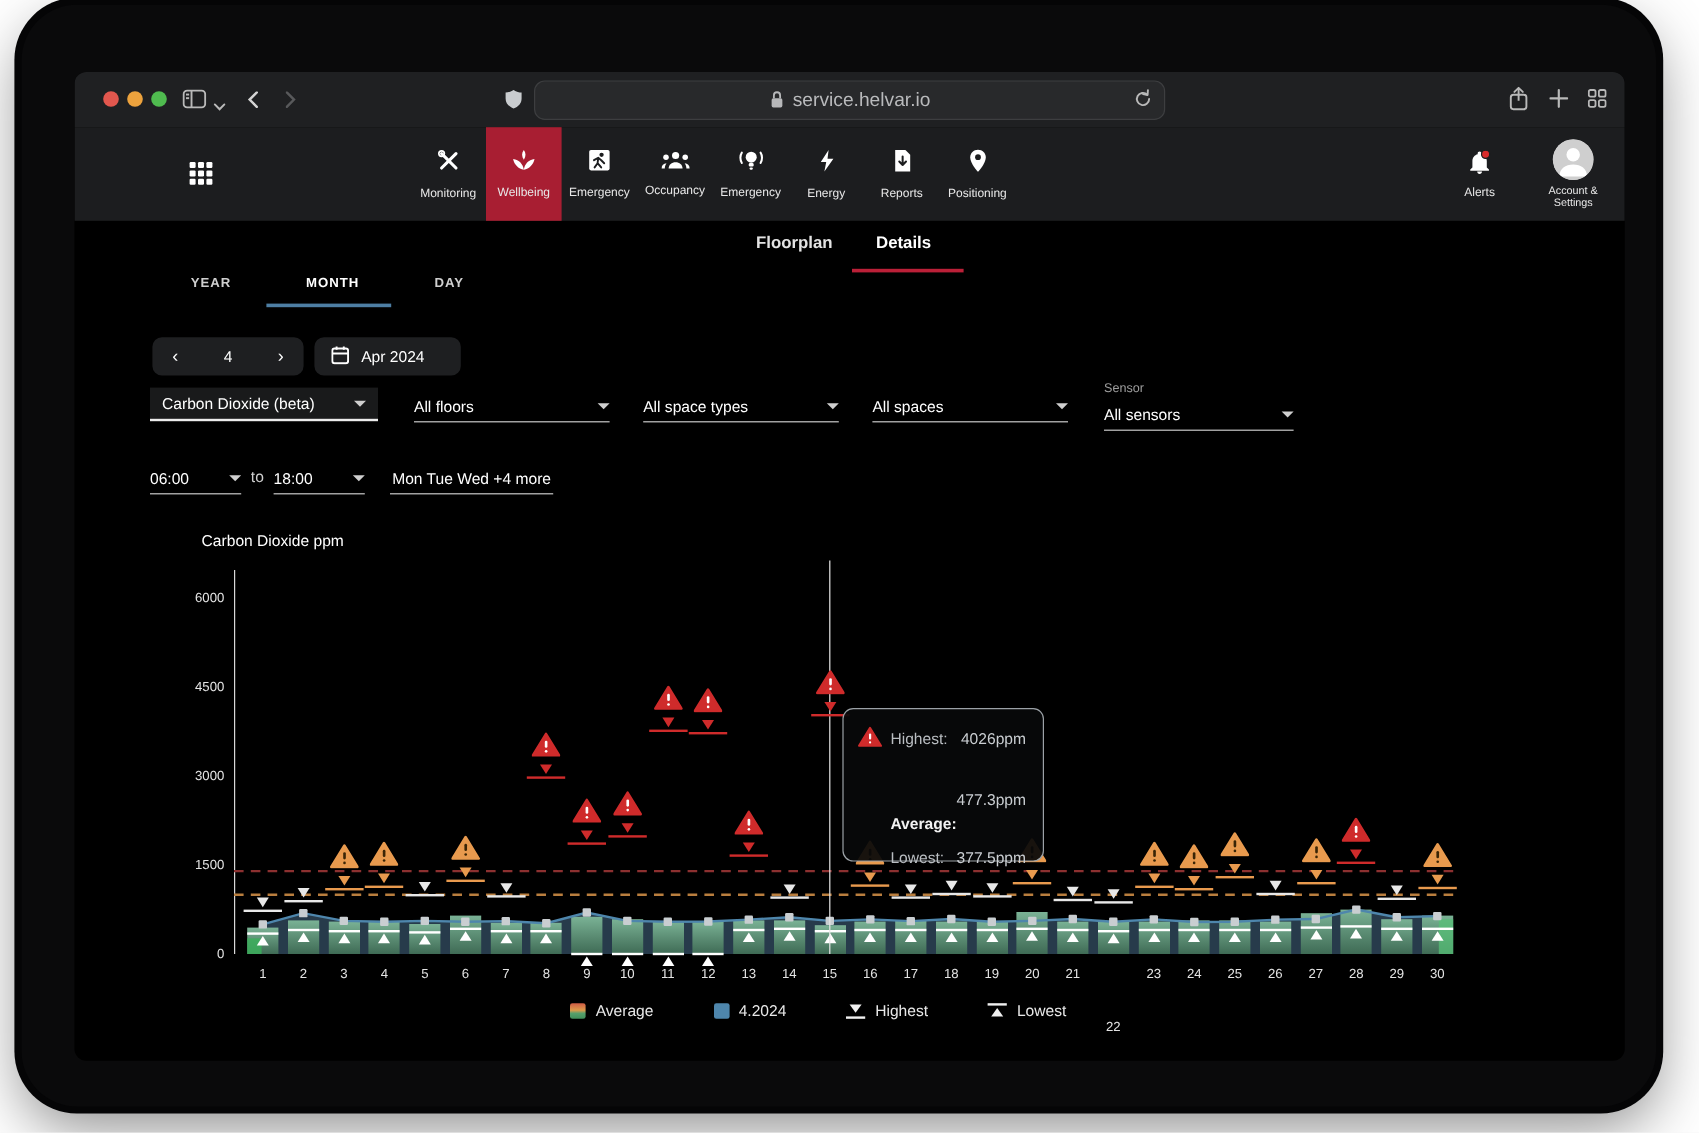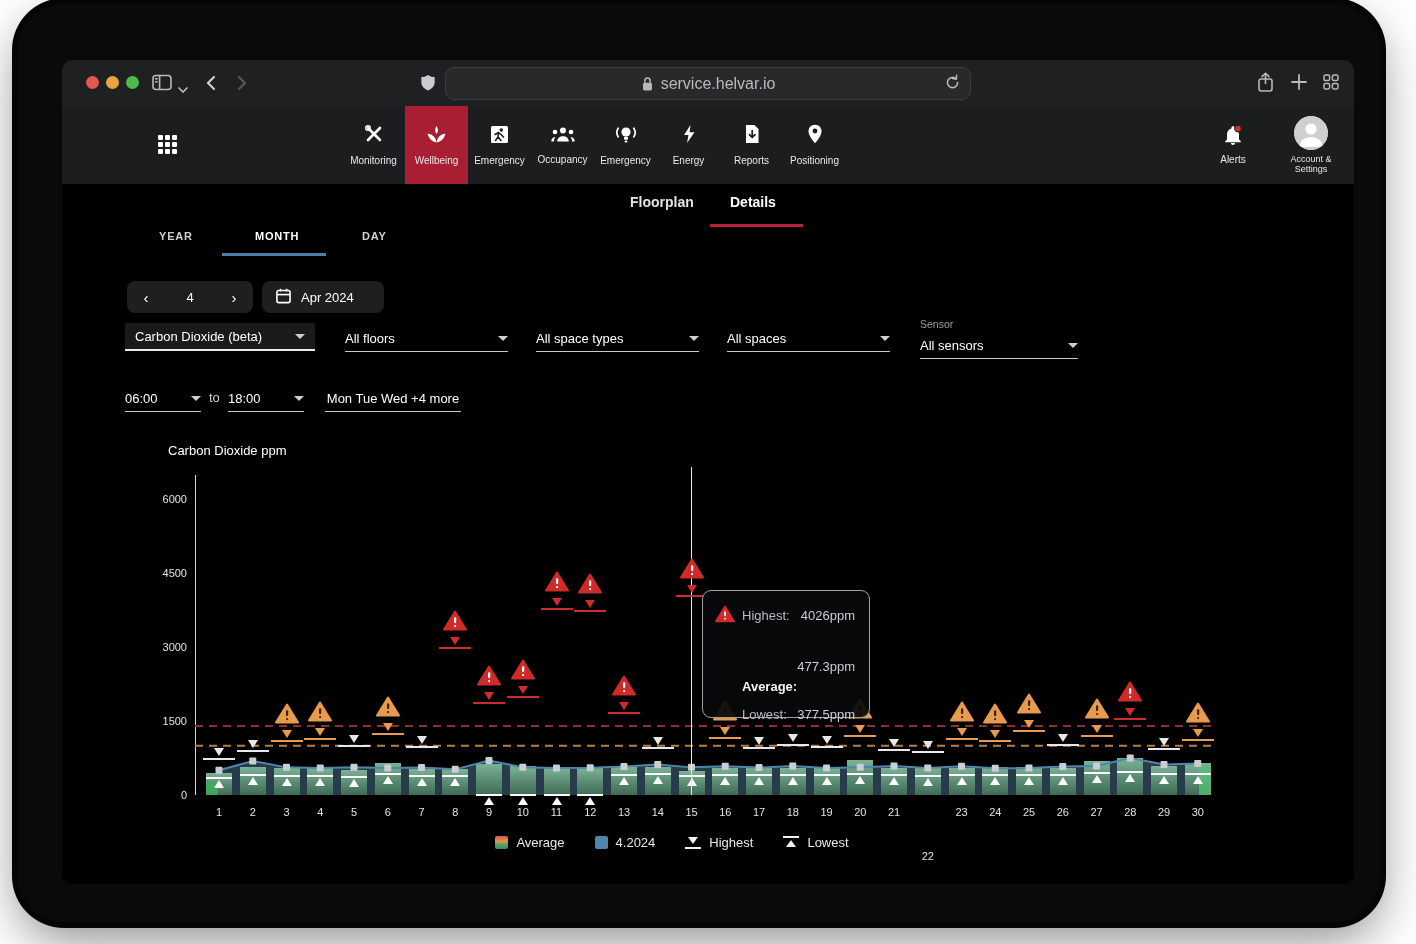--- a/index.html
+++ b/index.html
@@ -71,21 +71,21 @@
   .tooltip{position:absolute;left:640px;top:530px;width:168px;height:128px;background:rgba(8,9,10,.93);
            border:1px solid #9ba1a6;border-radius:9px;padding:14px 14px 0 12px;box-sizing:border-box;z-index:30;}
   .tip-row{display:flex;align-items:center;margin-bottom:13px;font-size:13px;color:#b9bdc1;}
   .tip-row .ticon{width:20px;margin-right:7px;flex:0 0 20px;}
   .tip-row .tlabel{flex:1;}
   .tip-row .tvalue{color:#caced2;}
   .tip-row.bold .tlabel{color:#f2f2f2;font-weight:bold;margin-top:40px;}
 
   
   .legend{position:absolute;left:60px;top:775px;width:1100px;display:flex;justify-content:center;gap:30px;align-items:center;color:#e8e8e8;font-size:13px;}
-  .leg-item{display:flex;align-items:center;gap:8px;}
+  .leg-item{display:flex;align-items:center;gap:8px;margin-left:20px;}
   .sw{width:13px;height:13px;border-radius:2px;}
   .sw.grad{background:linear-gradient(180deg,#cf5b45 0%,#dd9b4b 45%,#57a06c 65%,#3f8f5a 100%);}
   .sw.blue{background:#4e86ac;}
   .glyph{position:relative;width:16px;height:13px;}
   .glyph .gl-line{position:absolute;left:0;width:16px;height:2px;background:#f0f0f0;}
   .glyph .gl-tri{position:absolute;left:3px;width:0;height:0;border-left:5px solid transparent;border-right:5px solid transparent;}
 </style>
 </head>
 <body>
 

